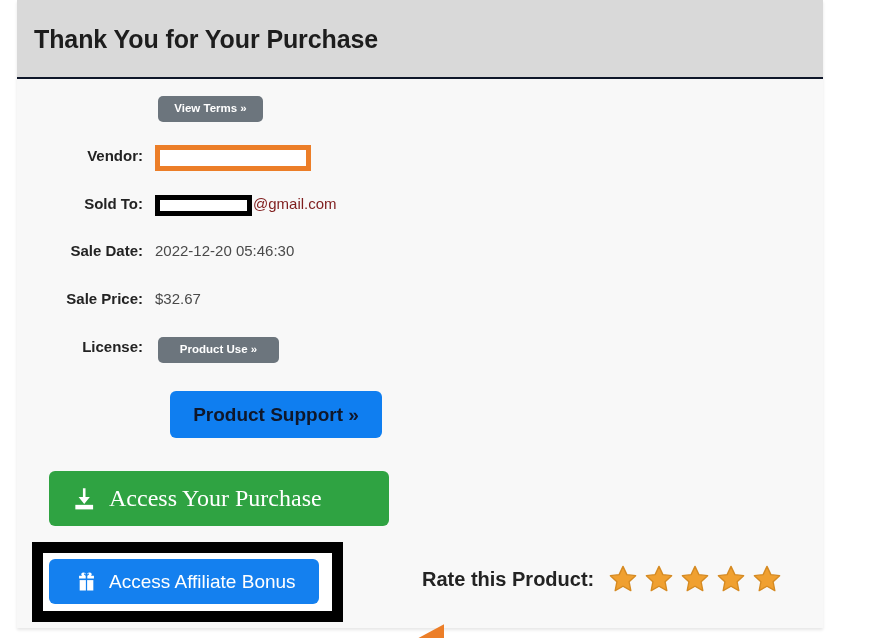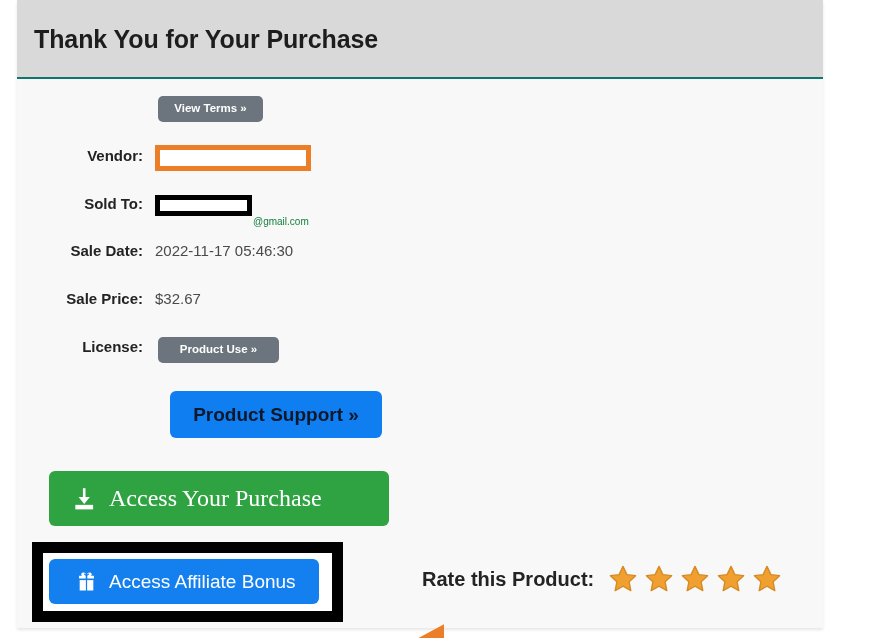--- a/index.html
+++ b/index.html
@@ -34,21 +34,21 @@
     background: #f8f8f8;
     box-shadow: 0 2px 3px rgba(0,0,0,0.10);
   }
 
   .panel-header {
     position: absolute;
     left: 0; top: 0;
     width: 806px;
     height: 79px;
     background: #d9d9d9;
-    border-bottom: 2px solid #0f766e;
+    border-bottom: 2px solid #0f172a;
     box-sizing: border-box;
   }
 
   .panel-title {
     position: absolute;
     left: 17px;
     top: 25px;
     font-size: 25px;
     font-weight: bold;
     color: #1d1d1d;
@@ -152,25 +152,24 @@
     width: 97px;
     height: 21px;
     background: #ffffff;
     border: 5px solid #000000;
     box-sizing: border-box;
   }
 
   .soldto-domain {
     position: absolute;
     left: 236px;
-    font-size: 10px;
-    color: #15803d;
+    font-size: 15px;
+    color: #7f1d1d;
     line-height: 30px;
     white-space: nowrap;
-    margin-top: 18px;
   }
 
   
   .btn-primary {
     position: absolute;
     background: #0f7ef0;
     color: #0f172a;
     border: none;
     border-radius: 6px;
     font-family: "Liberation Sans", sans-serif;
@@ -311,21 +310,21 @@
       </div>
 
       <div class="field-row" id="row-soldto">
         <div class="field-label">Sold To:</div>
         <div class="redact-black"></div>
         <div class="soldto-domain">@gmail.com</div>
       </div>
 
       <div class="field-row" id="row-date">
         <div class="field-label">Sale Date:</div>
-        <div class="field-value">2022-11-17 05:46:30</div>
+        <div class="field-value">2022-12-20 05:46:30</div>
       </div>
 
       <div class="field-row" id="row-price">
         <div class="field-label">Sale Price:</div>
         <div class="field-value">$32.67</div>
       </div>
 
       <div class="field-row" id="row-license">
         <div class="field-label">License:</div>
       </div>

